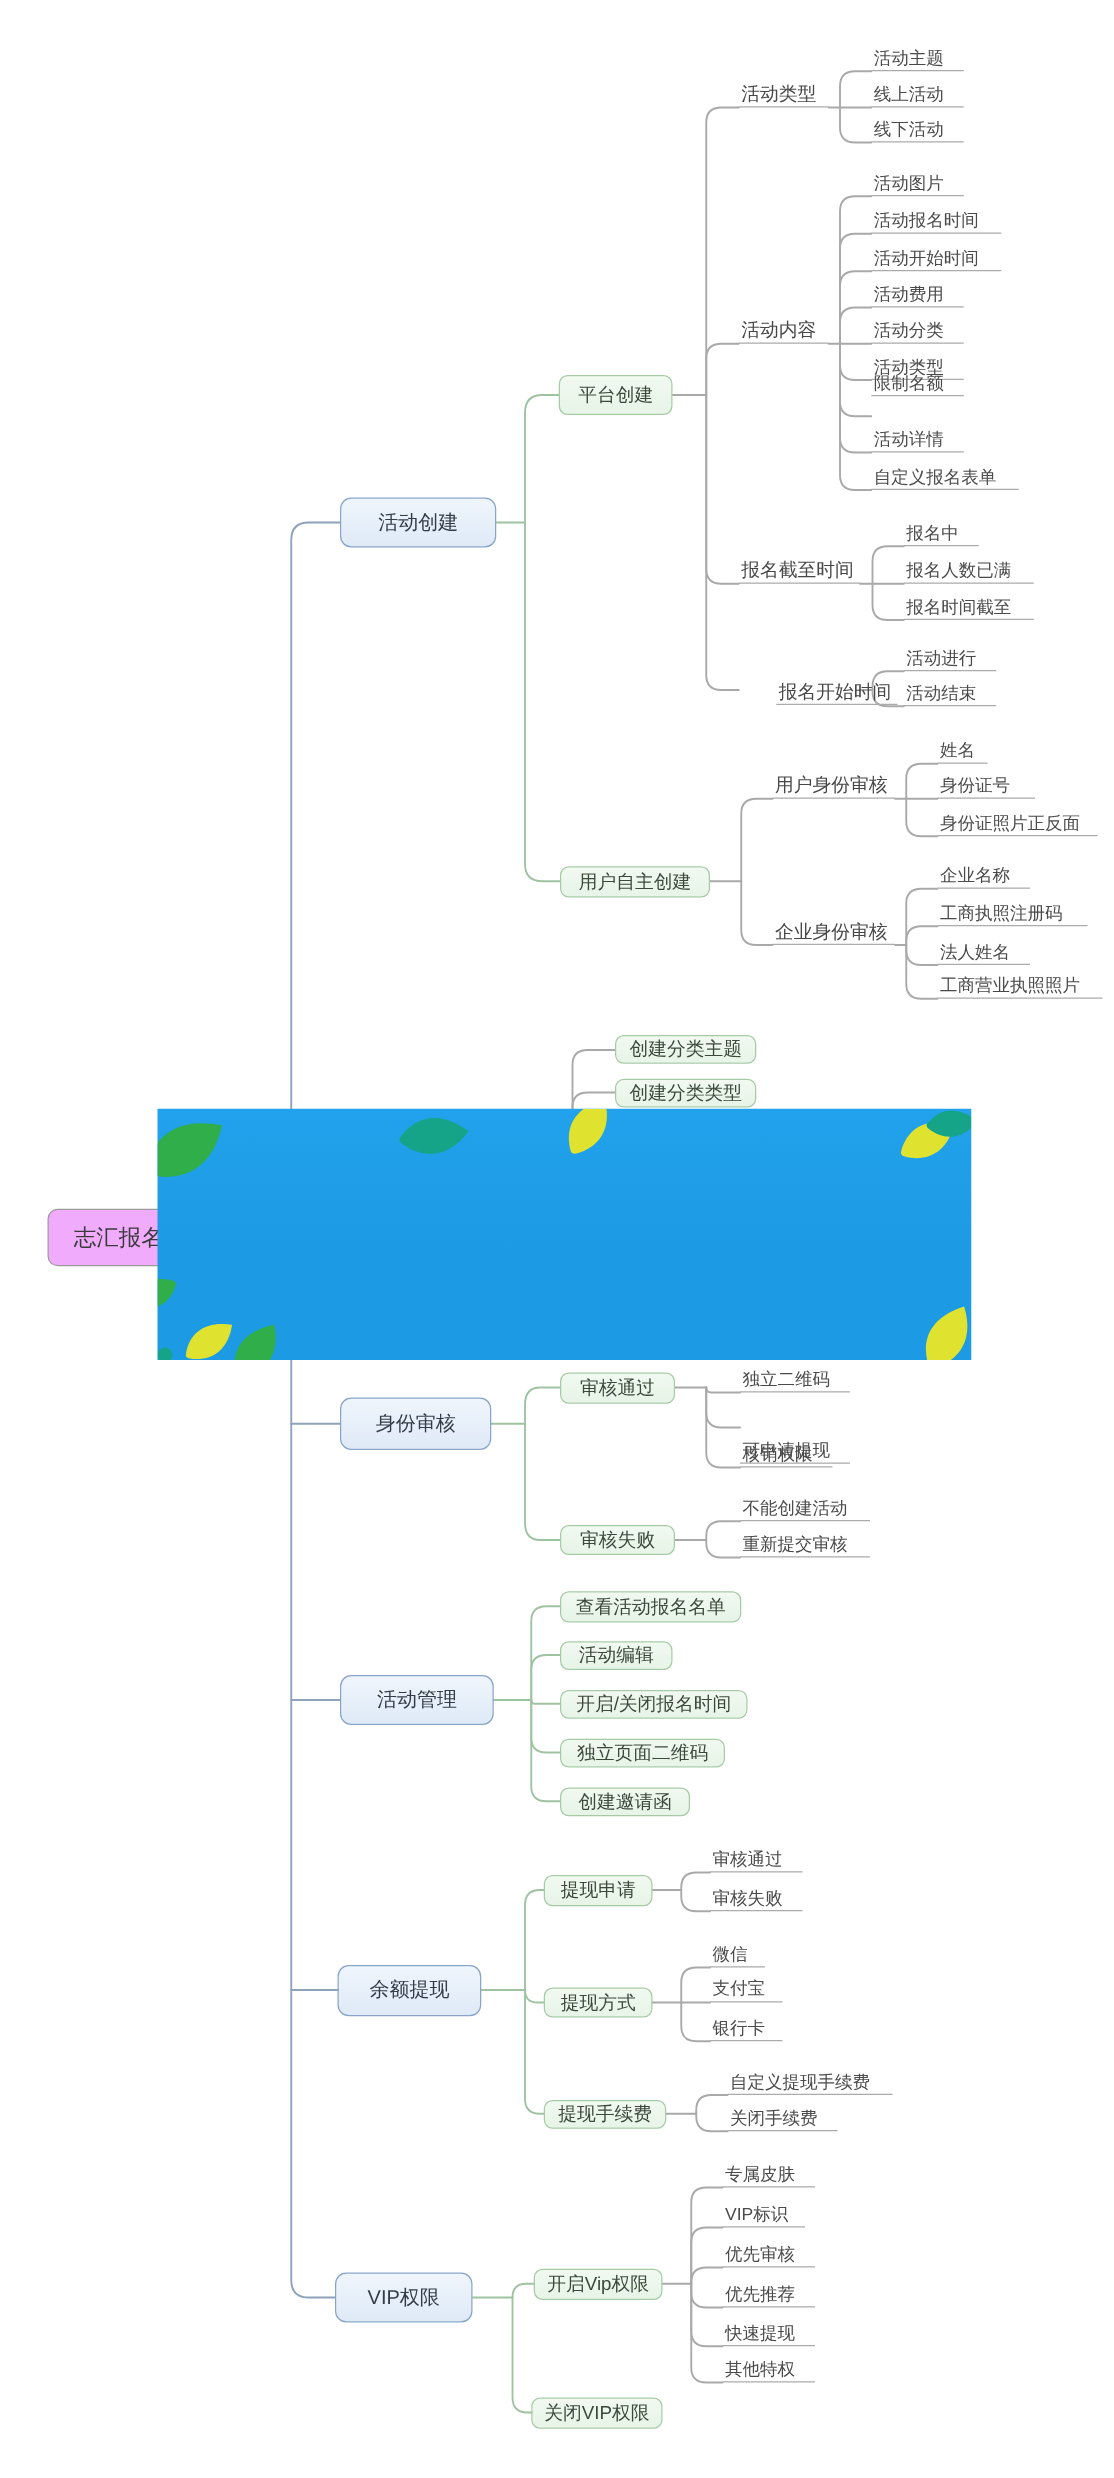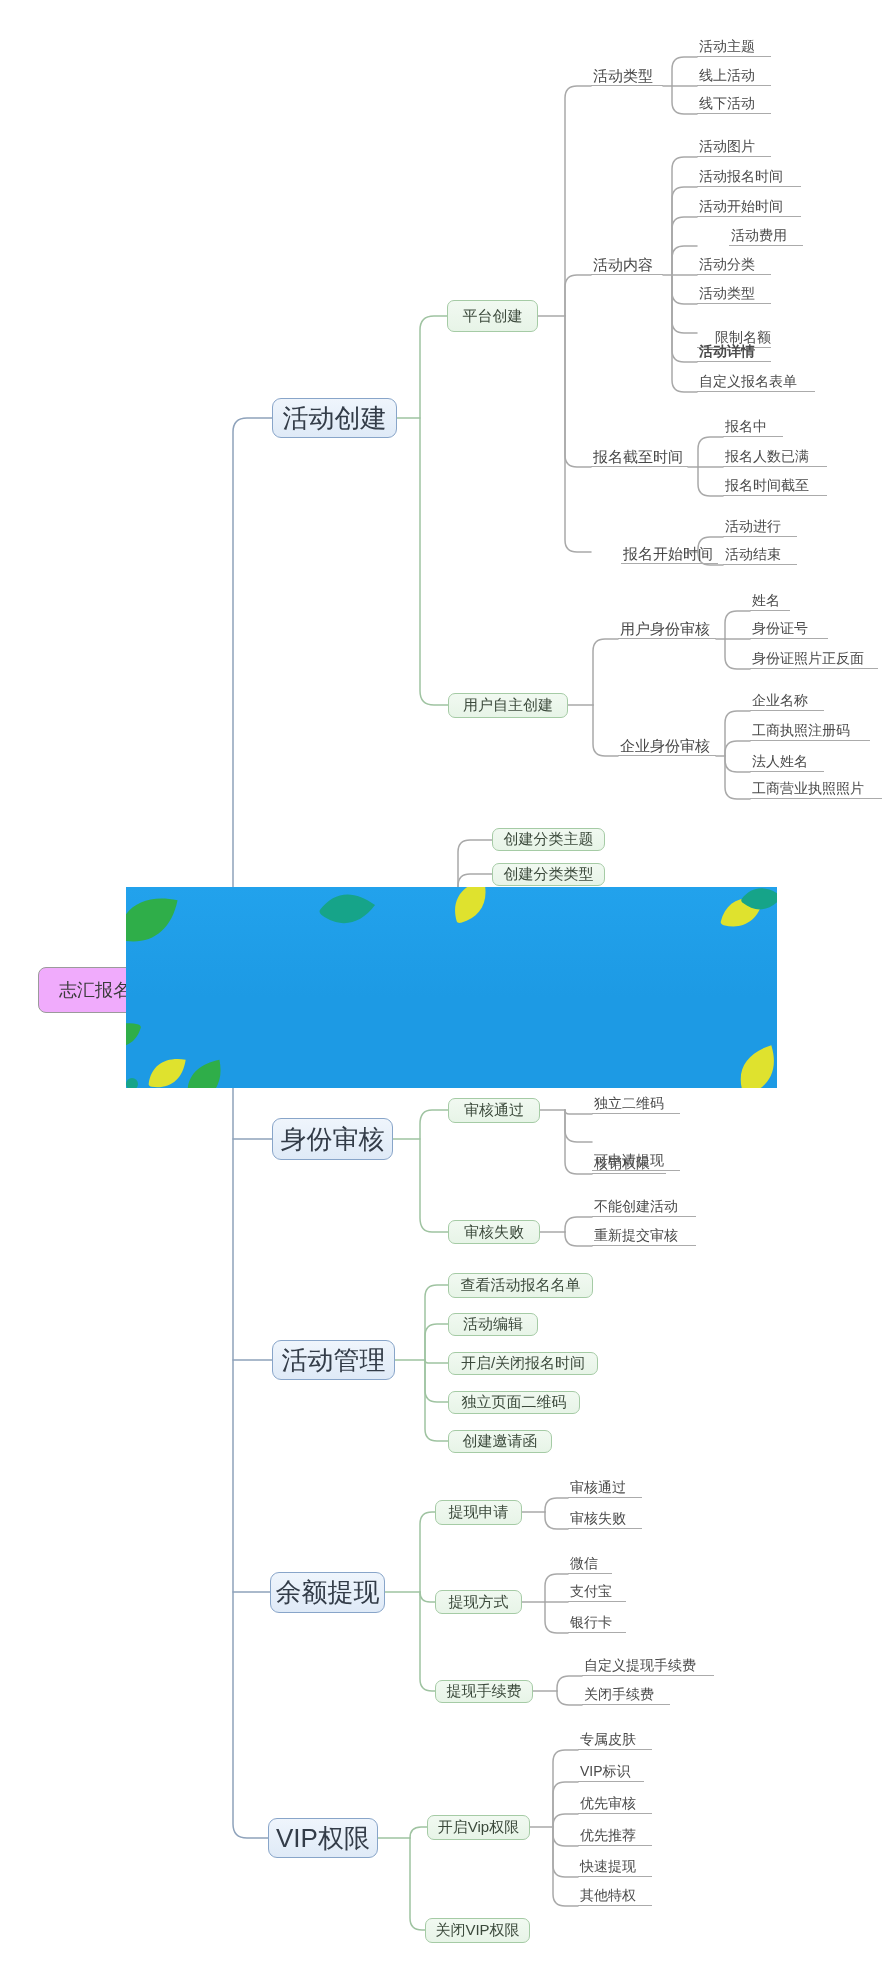--- a/index.html
+++ b/index.html
@@ -2,21 +2,21 @@
 <html><head>
 <meta charset="utf-8">
 <style>
   html,body{margin:0;padding:0;background:#ffffff;}
   #canvas{position:relative;width:891px;height:1982px;background:#ffffff;overflow:hidden;
           font-family:"Liberation Sans","DejaVu Sans",sans-serif;}
   #wires{position:absolute;left:0;top:0;z-index:1;}
   .node{position:absolute;box-sizing:border-box;display:flex;align-items:center;justify-content:center;
         white-space:nowrap;z-index:2;}
   .blue{background:linear-gradient(180deg,#eff5fc,#dfeaf7);border:1.5px solid #88a5c9;border-radius:9px;
-        font-size:26px;color:#333c48;text-align:right;}
+        font-size:16px;color:#333c48;text-align:right;}
   .green{background:linear-gradient(180deg,#f1f9f1,#e7f4e7);border:1.3px solid #a5cba5;border-radius:7px;
         font-size:15px;color:#3b493b;}
   .rootbox{background:#f0abfc;border:1.5px solid #9b9b9b;border-radius:8px;font-size:18px;color:#3a3a3a;
         justify-content:flex-start;padding-left:20px;}
   .lbl{position:absolute;box-sizing:border-box;height:20px;line-height:19px;padding-left:2px;
        font-size:15px;color:#474747;border-bottom:1.4px solid #ababab;white-space:nowrap;z-index:2;}
   .lf{font-size:14px;color:#4a4a4a;}
   #banner{position:absolute;left:126px;top:887px;width:651px;height:201px;z-index:5;overflow:hidden;}
   #banner svg{display:block;}
 </style>
@@ -120,25 +120,25 @@
 
   <div class="lbl" style="left:591px;top:66px;width:72px;">活动类型</div>
   <div class="lbl lf" style="left:697px;top:37px;width:74px;">活动主题</div>
   <div class="lbl lf" style="left:697px;top:66px;width:74px;">线上活动</div>
   <div class="lbl lf" style="left:697px;top:94px;width:74px;">线下活动</div>
 
   <div class="lbl" style="left:591px;top:255px;width:72px;">活动内容</div>
   <div class="lbl lf" style="left:697px;top:137px;width:74px;">活动图片</div>
   <div class="lbl lf" style="left:697px;top:167px;width:104px;">活动报名时间</div>
   <div class="lbl lf" style="left:697px;top:197px;width:104px;">活动开始时间</div>
-  <div class="lbl lf" style="left:729px;top:226px;width:74px;">活动费用</div>
+  <div class="lbl lf" style="left:697px;top:226px;width:74px;">活动费用</div>
   <div class="lbl lf" style="left:697px;top:255px;width:74px;">活动分类</div>
   <div class="lbl lf" style="left:697px;top:284px;width:74px;">活动类型</div>
-  <div class="lbl lf" style="left:697px;top:328px;width:74px;text-align:right;">限制名额</div>
-  <div class="lbl lf" style="left:697px;top:342px;width:74px;font-weight:bold;">活动详情</div>
+  <div class="lbl lf" style="left:697px;top:297px;width:74px;">限制名额</div>
+  <div class="lbl lf" style="left:697px;top:342px;width:74px;">活动详情</div>
   <div class="lbl lf" style="left:697px;top:372px;width:118px;">自定义报名表单</div>
 
   <div class="lbl" style="left:591px;top:447px;width:97px;">报名截至时间</div>
   <div class="lbl lf" style="left:723px;top:417px;width:60px;">报名中</div>
   <div class="lbl lf" style="left:723px;top:447px;width:104px;">报名人数已满</div>
   <div class="lbl lf" style="left:723px;top:476px;width:104px;">报名时间截至</div>
 
   <div class="lbl" style="left:621px;top:532px;width:97px;margin-top:12px;">报名开始时间</div>
   <div class="lbl lf" style="left:723px;top:517px;width:74px;">活动进行</div>
   <div class="lbl lf" style="left:723px;top:545px;width:74px;">活动结束</div>

